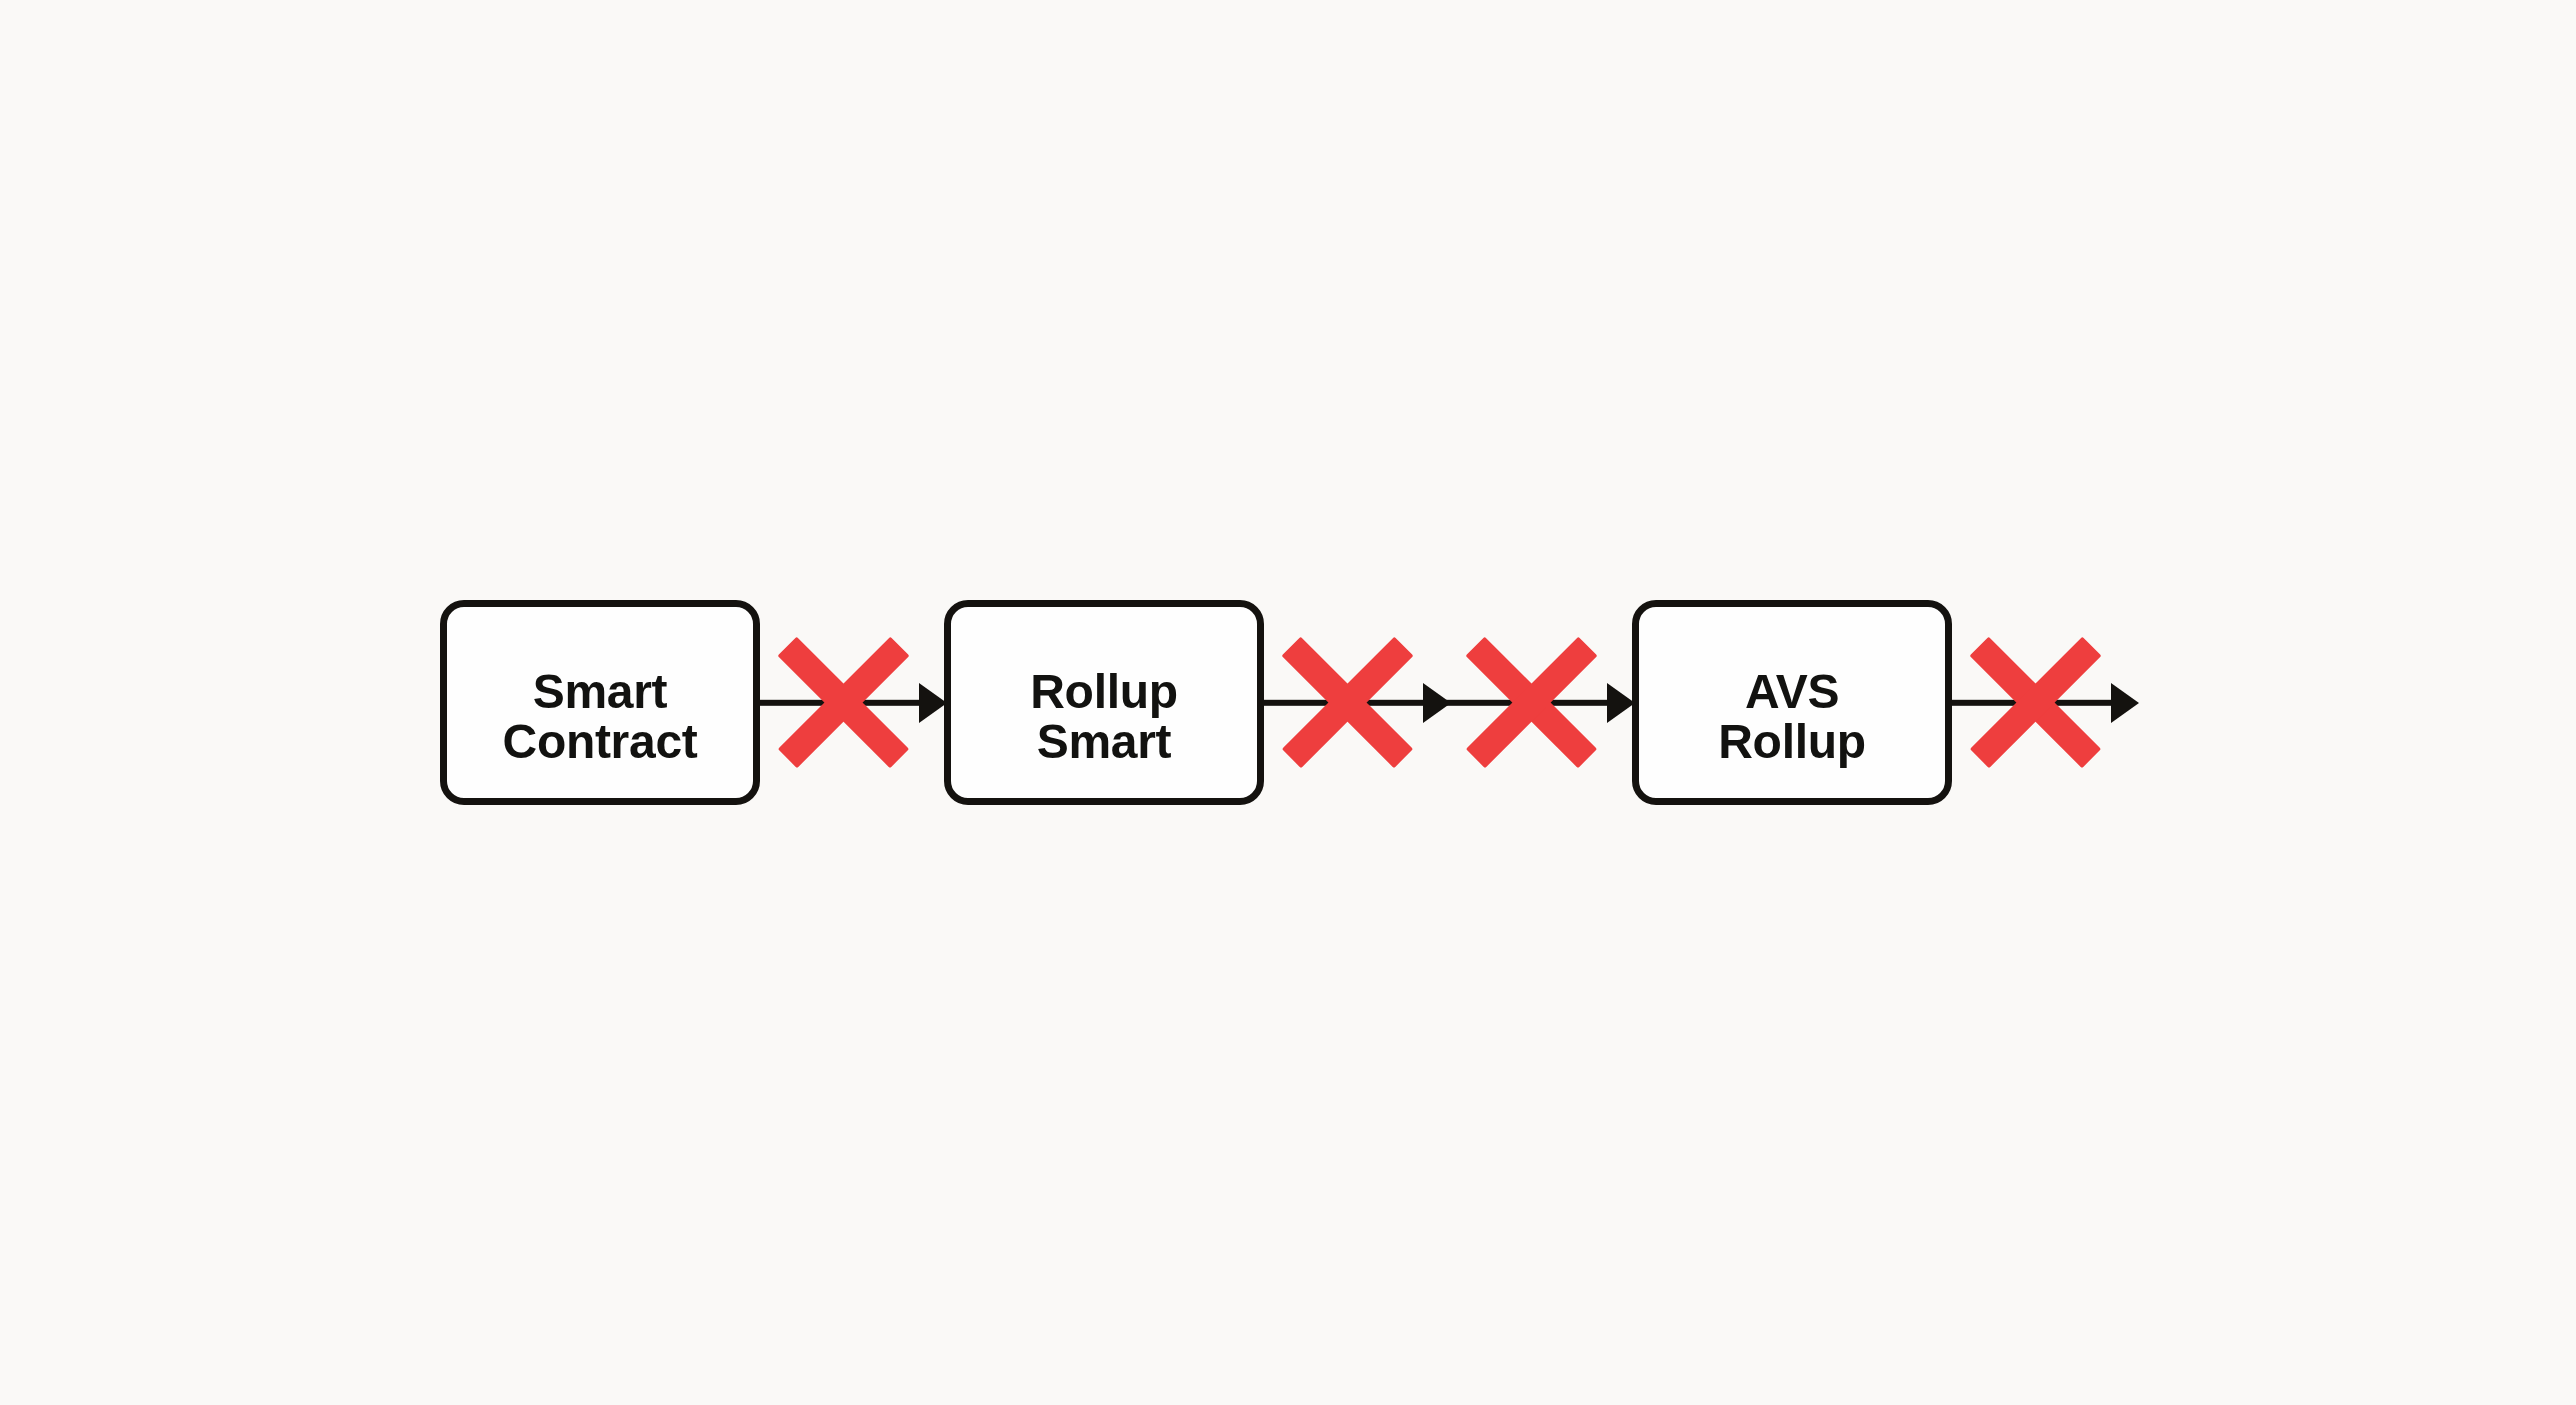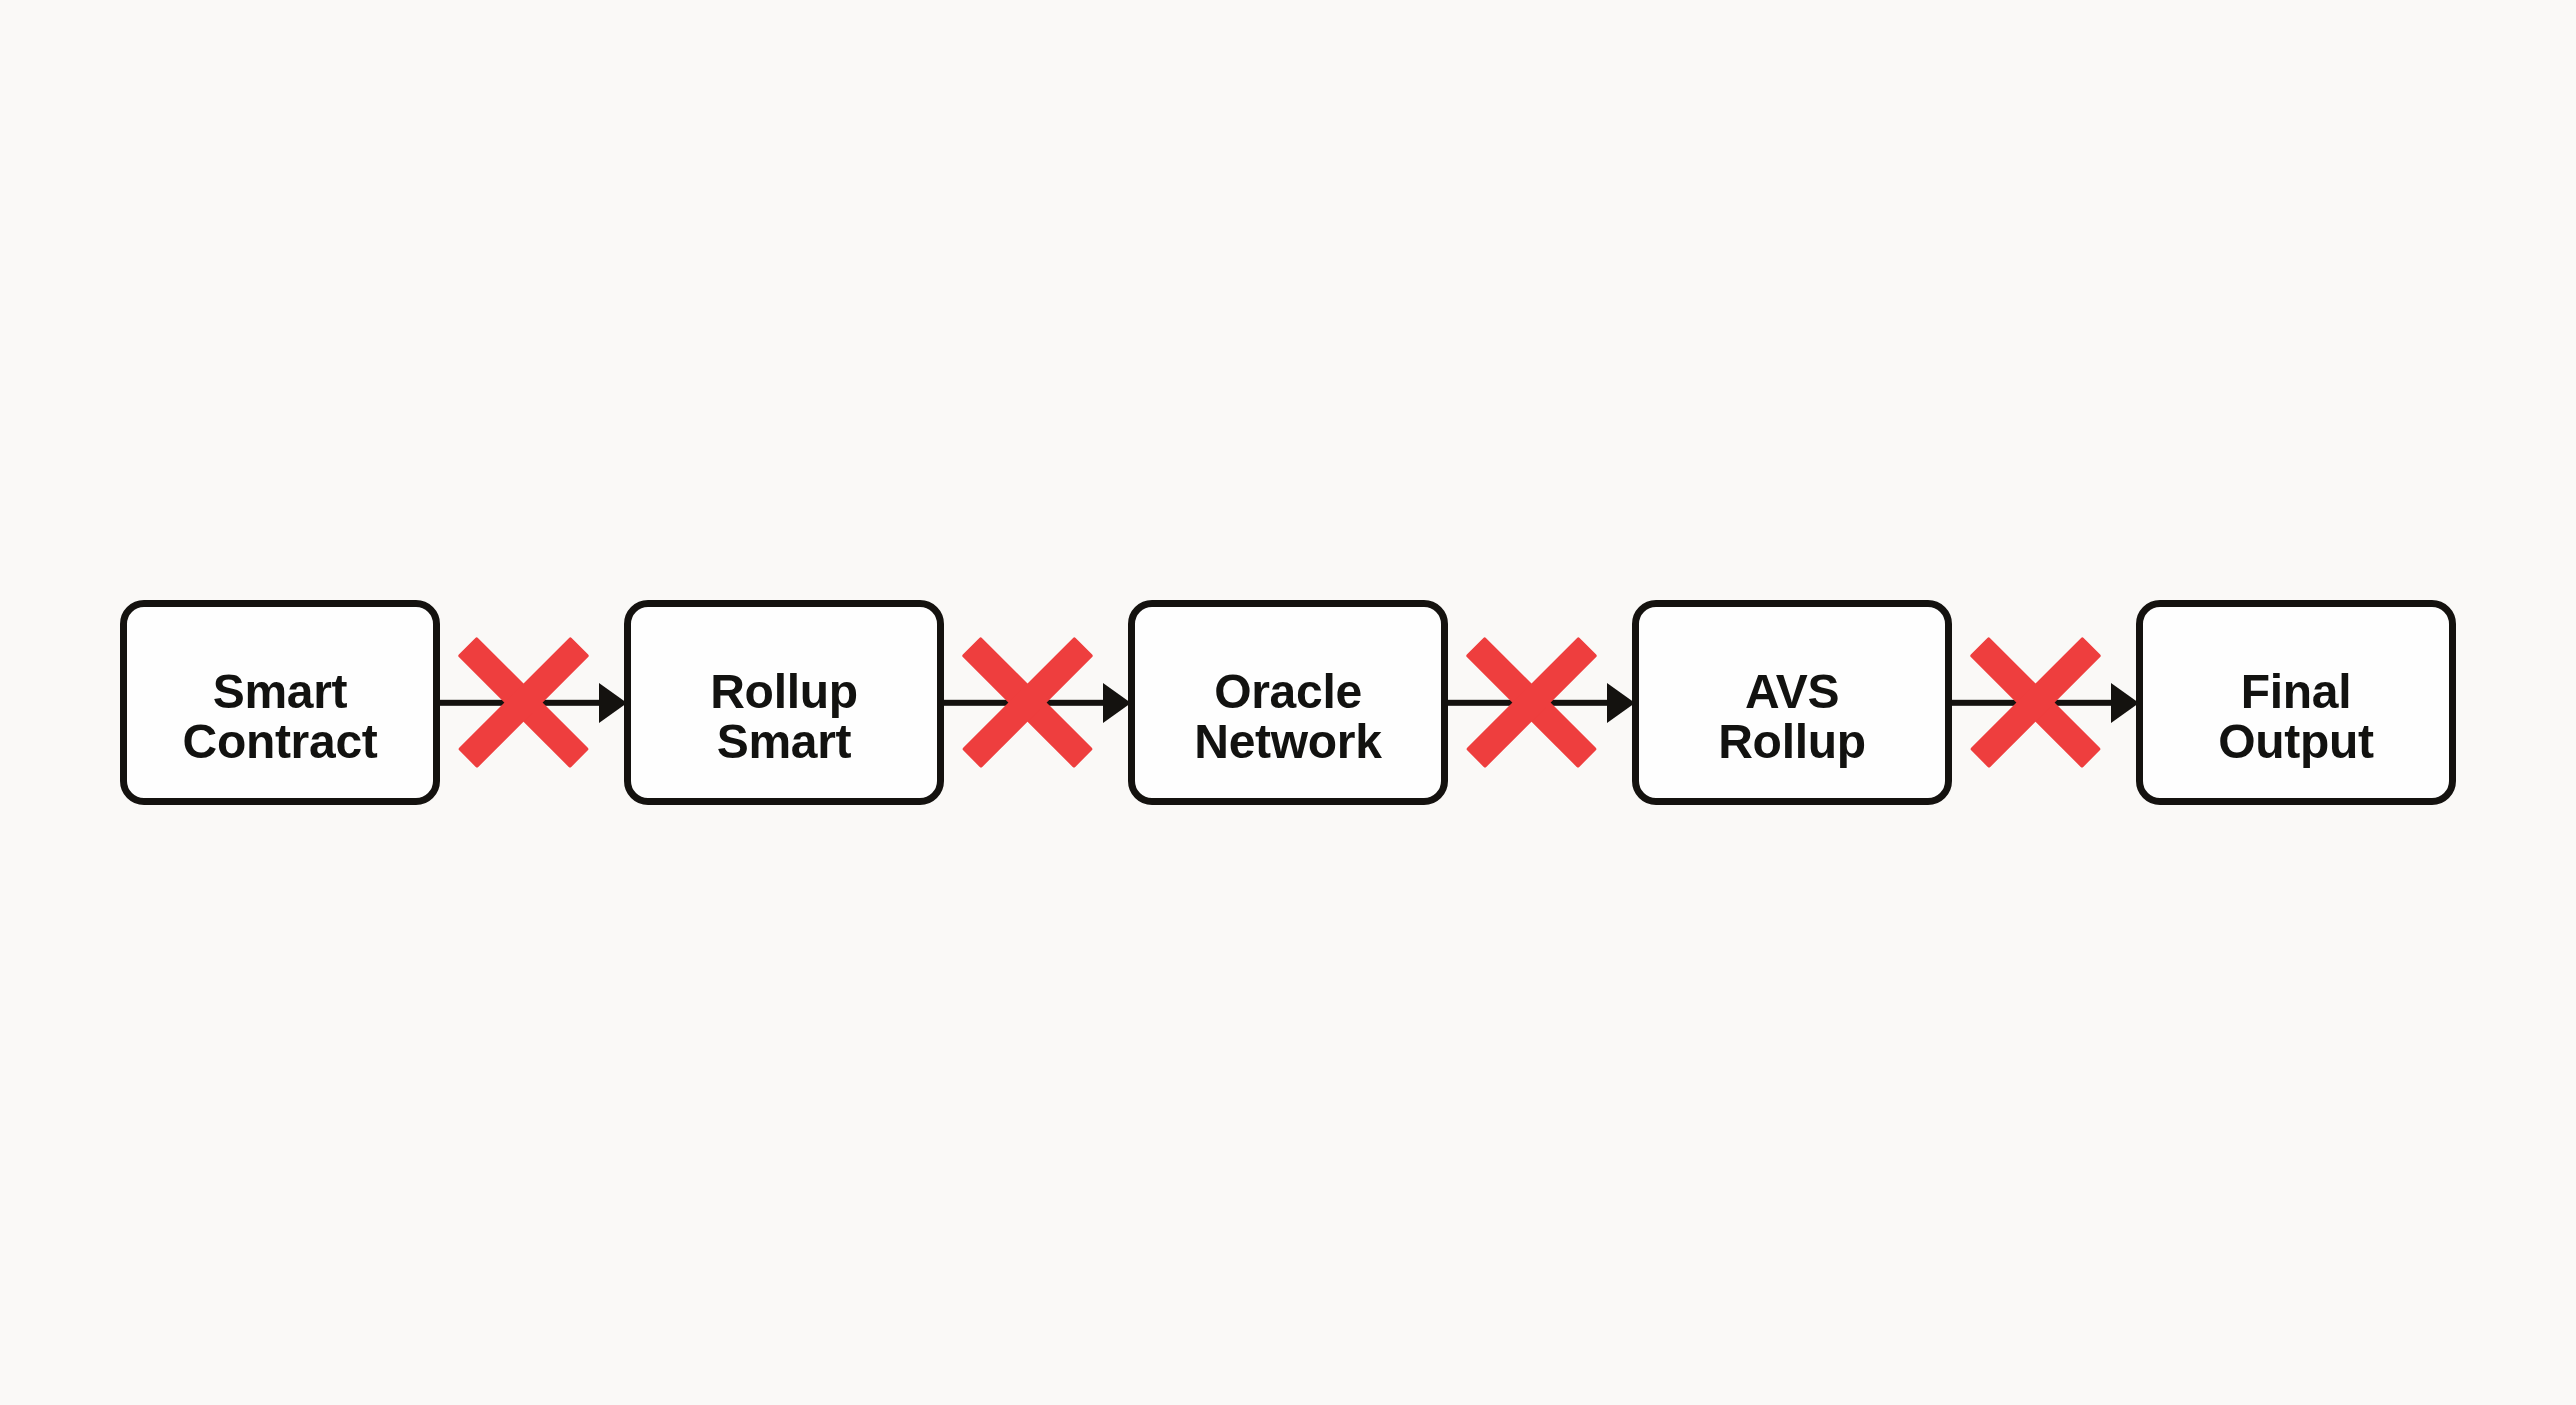--- a/index.html
+++ b/index.html
@@ -153,24 +153,20 @@
 
     <div class="connector">
       <div class="arrow-shaft"></div>
       <div class="arrow-head"></div>
       <div class="x-mark">
         <div class="bar a"></div>
         <div class="bar b"></div>
       </div>
     </div>
 
-    <div class="node">
-      <div class="node-label">Oracle
-Network</div>
-    </div>
 
     <div class="connector">
       <div class="arrow-shaft"></div>
       <div class="arrow-head"></div>
       <div class="x-mark">
         <div class="bar a"></div>
         <div class="bar b"></div>
       </div>
     </div>
 
@@ -181,20 +177,16 @@
 
     <div class="connector">
       <div class="arrow-shaft"></div>
       <div class="arrow-head"></div>
       <div class="x-mark">
         <div class="bar a"></div>
         <div class="bar b"></div>
       </div>
     </div>
 
-    <div class="node">
-      <div class="node-label">Final
-Output</div>
-    </div>
 
   </div>
 </div>
 
 
 </body></html>

